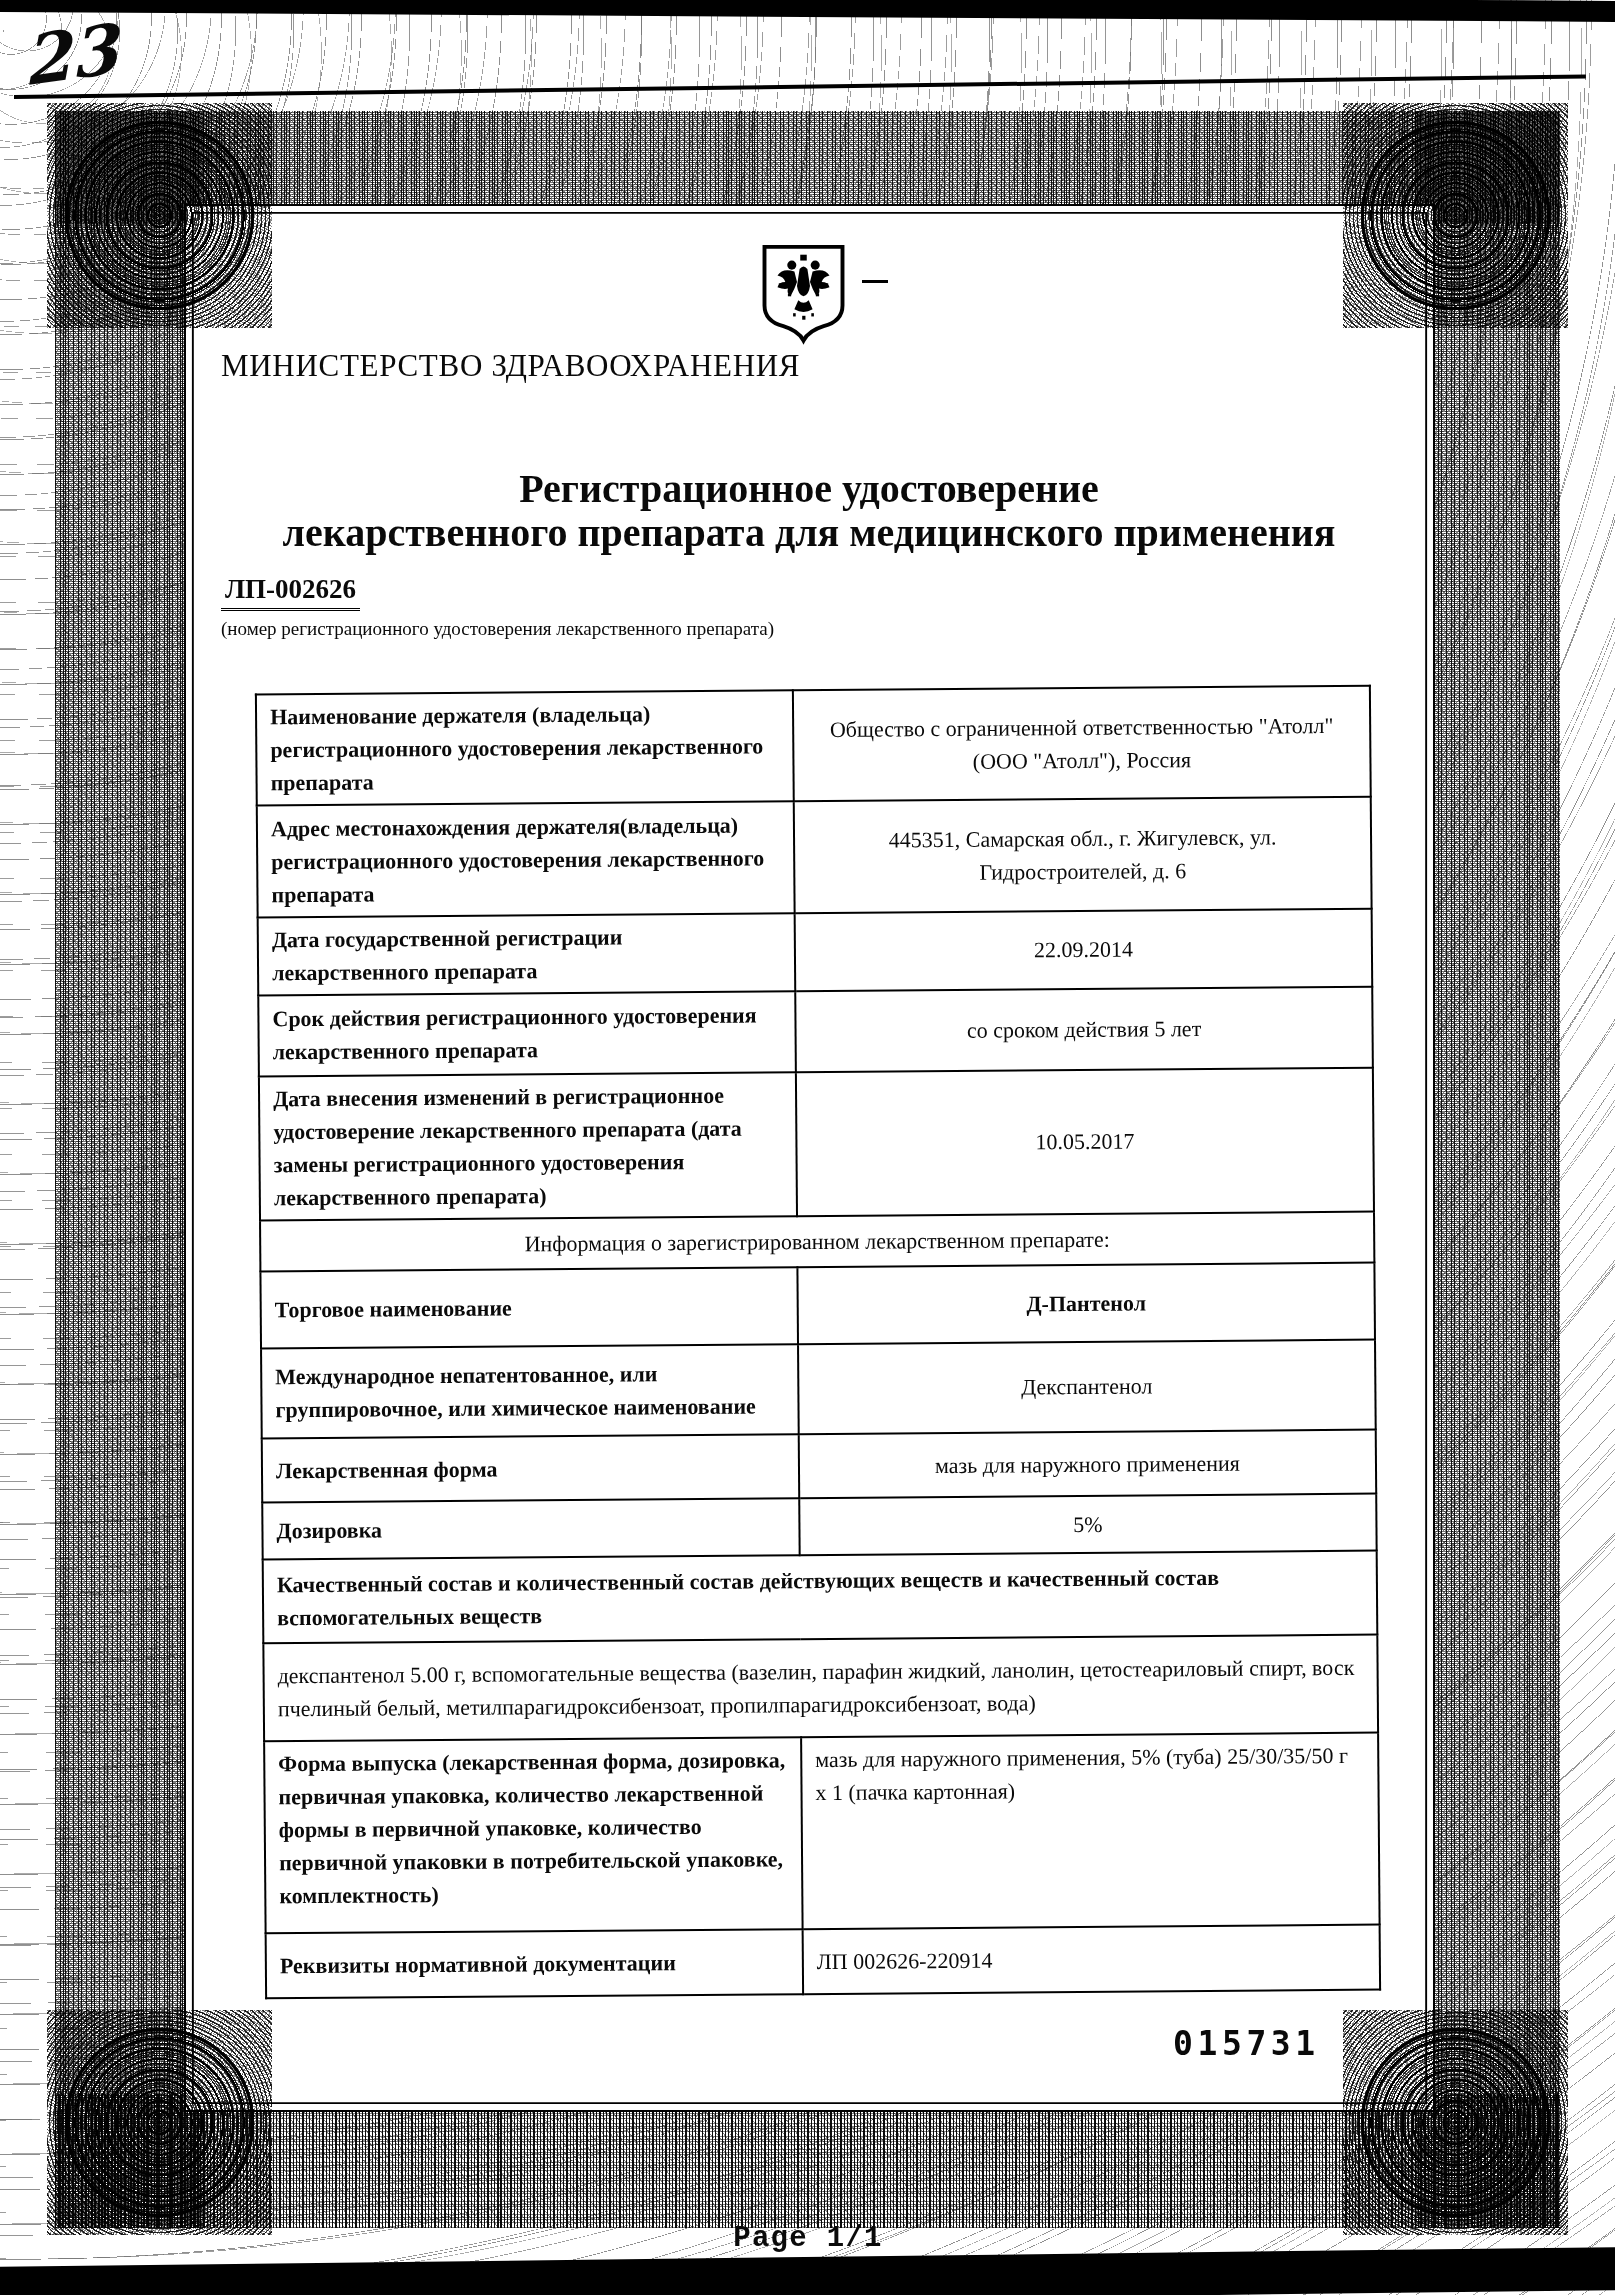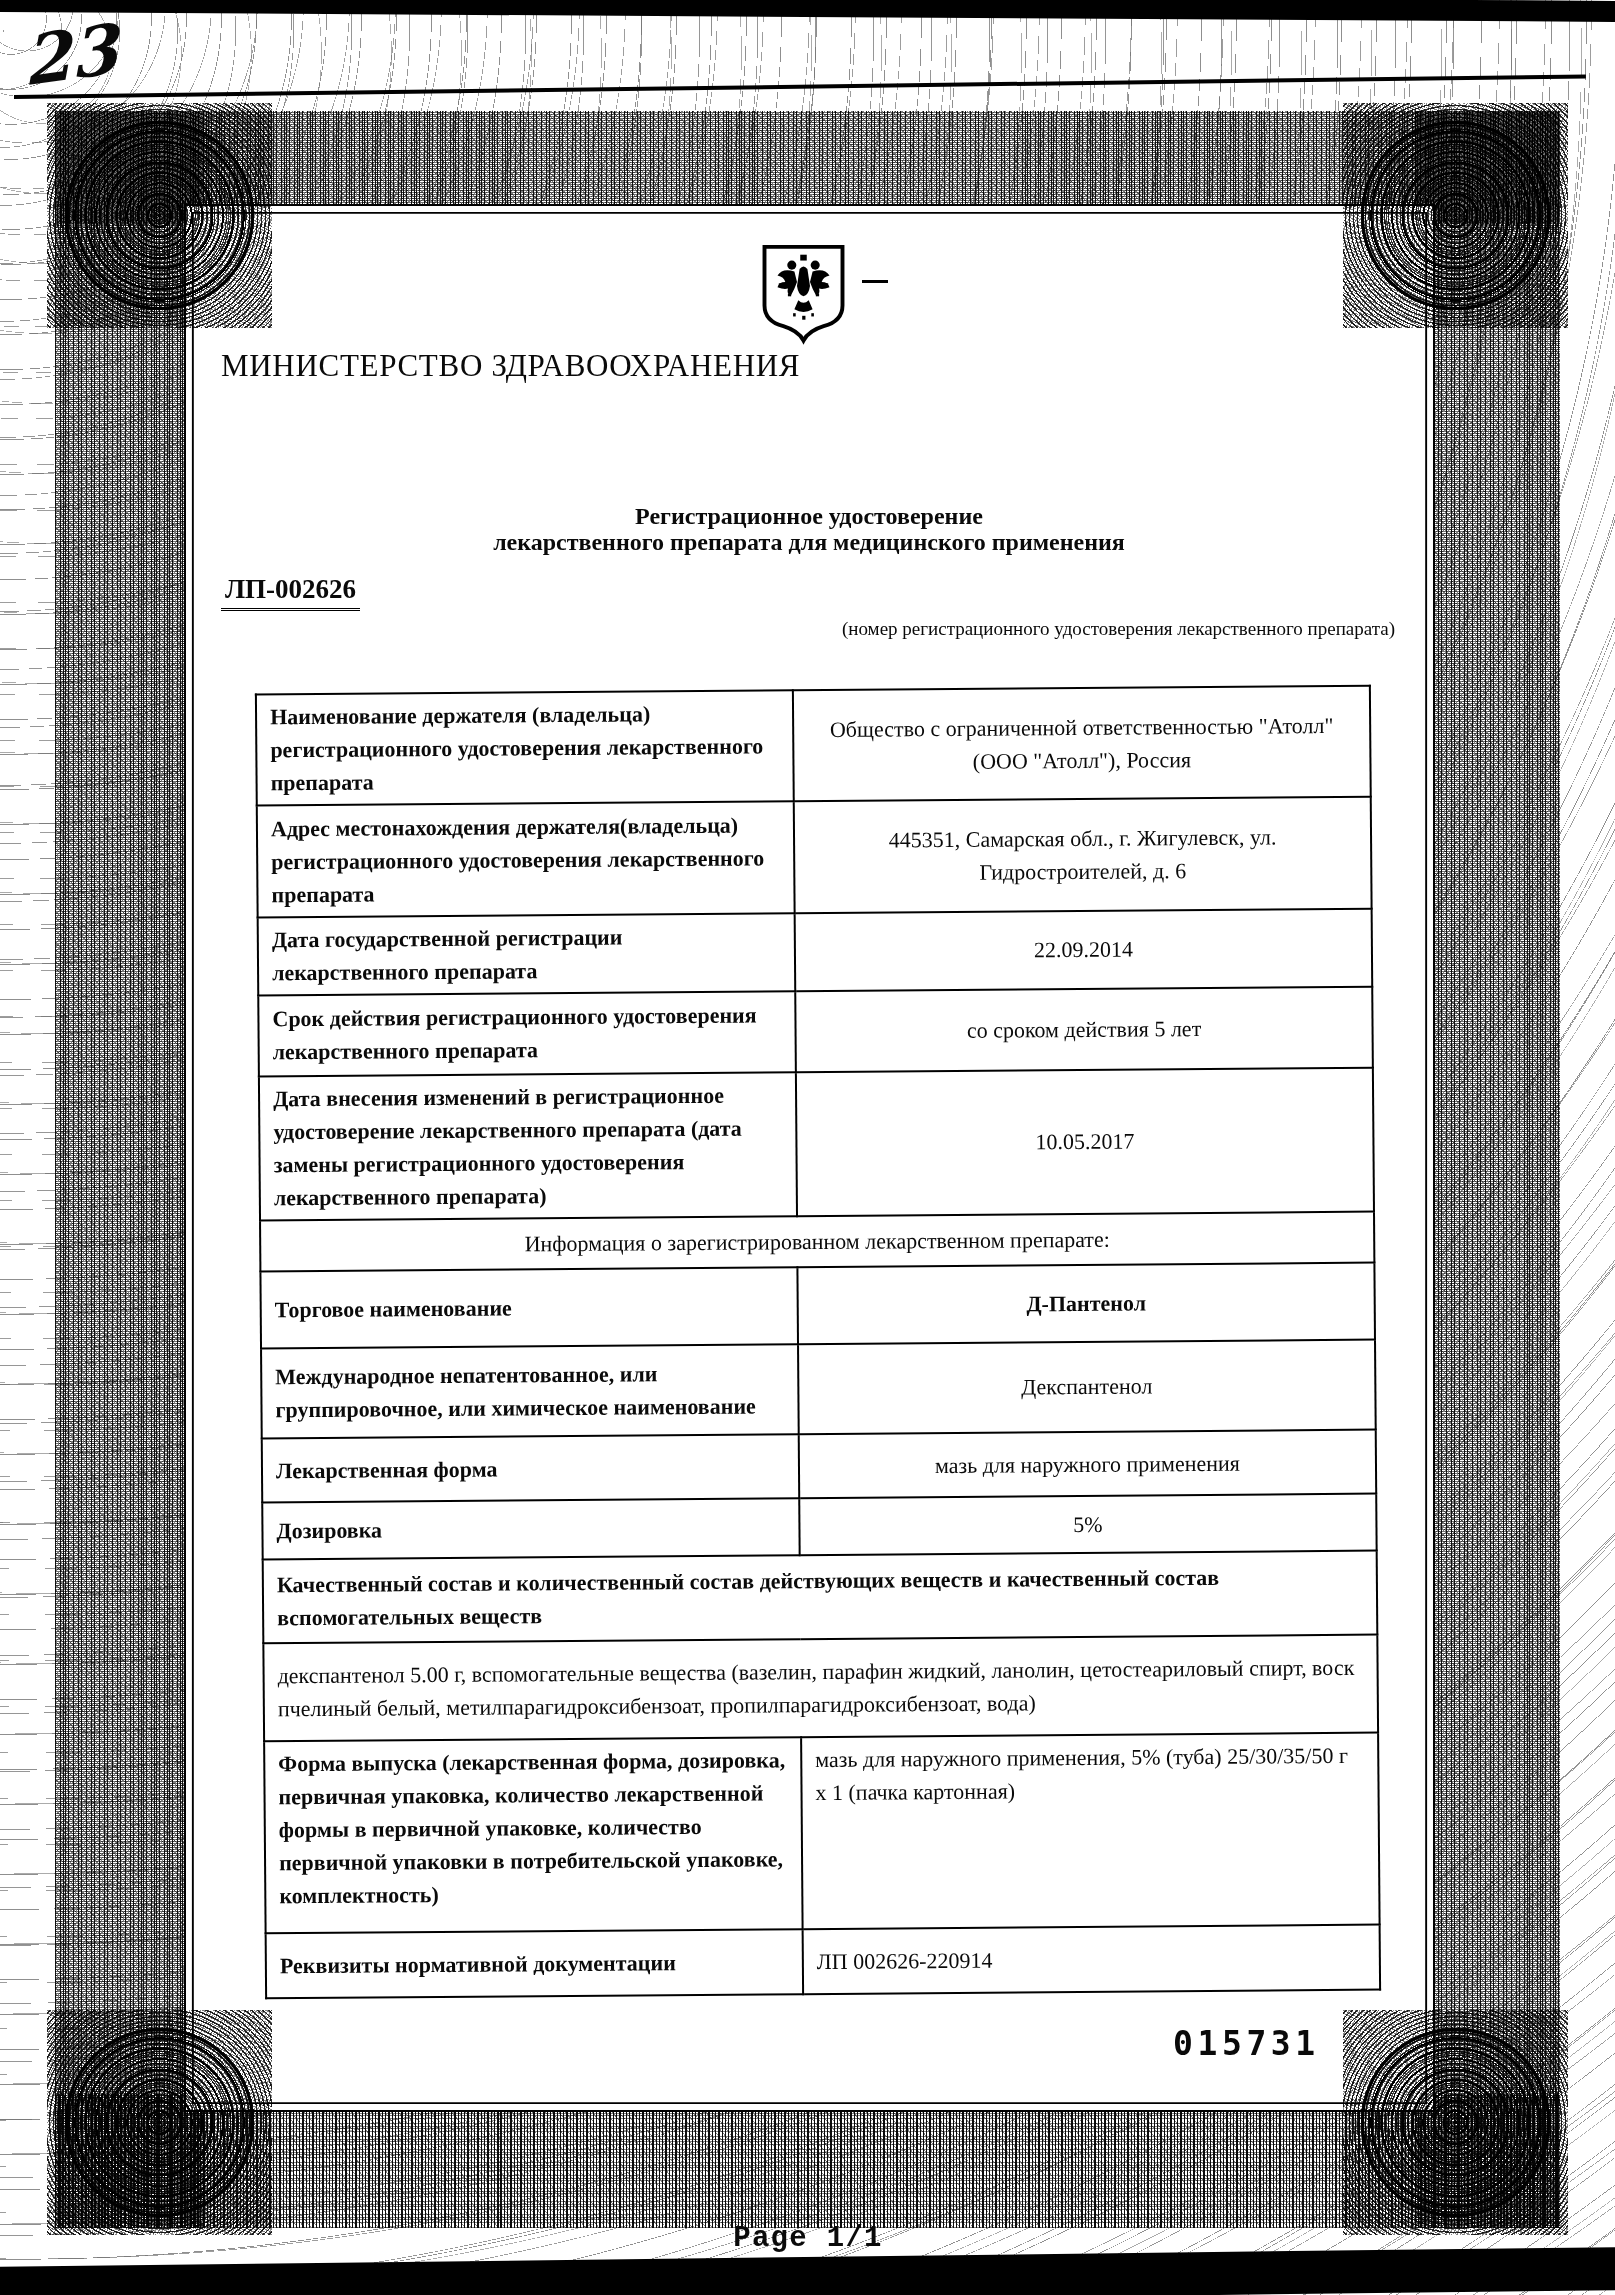--- a/index.html
+++ b/index.html
@@ -71,25 +71,25 @@
     position:absolute;left:129px;top:93px;right:125px;bottom:116px;
     border:2.6px solid #000;background:#fff;
     box-shadow:inset 0 0 0 5.9px #fff, inset 0 0 0 7.8px #000, inset 0 0 0 9px #fff;
   }
   
   .coat{position:absolute;left:759px;top:243px;width:89px;height:104px;}
   .coat-dash{position:absolute;left:862px;top:280px;width:26px;height:3.3px;background:#000;}
   .ministry{position:absolute;left:221px;top:347px;width:1174px;text-align:left;
     font-size:31px;letter-spacing:0.7px;line-height:1.22;}
   .doc-title{position:absolute;left:196px;top:467px;width:1226px;text-align:center;
-    font-size:24px;font-weight:700;line-height:1.1;margin-top:36px;}
+    font-size:40px;font-weight:700;line-height:1.1;}
   .reg-num-wrap{position:absolute;left:221px;top:574px;width:1174px;text-align:left;}
   .reg-num{display:inline-block;font-size:27px;font-weight:700;
     border-bottom:3.9px double #000;padding:0 3.9px 2.6px 3.9px;}
-  .reg-caption{position:absolute;left:221px;top:618px;width:1174px;text-align:right;font-size:19px;}
+  .reg-caption{position:absolute;left:221px;top:618px;width:1174px;text-align:left;font-size:19px;}
   
   table.cert{
     position:absolute;left:260px;top:689px;width:1116px;
     border-collapse:collapse;transform:rotate(-.45deg);
   }
   table.cert td{
     border:2px solid #000;
     font-size:22px;line-height:1.5;
     padding:5.2px 13px;vertical-align:middle;
   }

